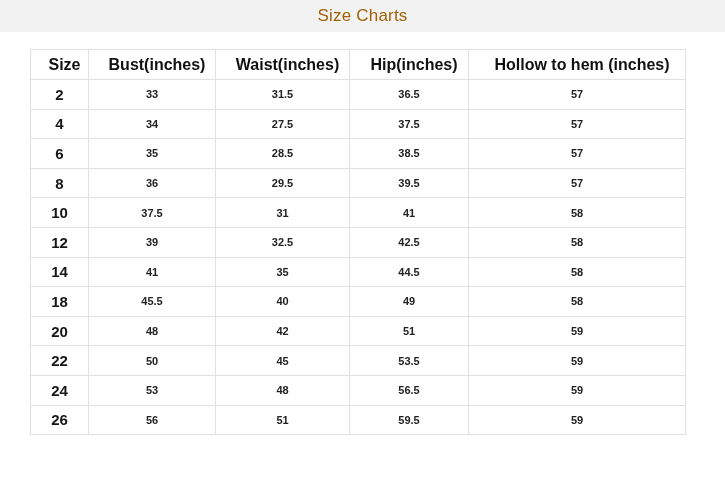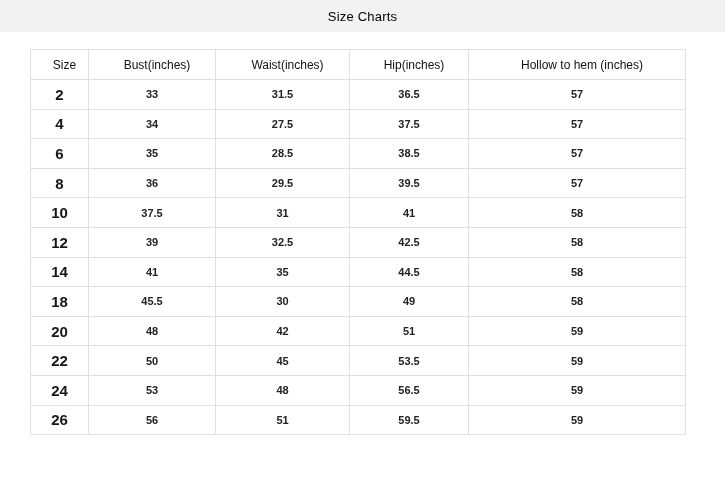--- a/index.html
+++ b/index.html
@@ -12,22 +12,22 @@
   }
   .title-bar {
     width: 725px;
     height: 32px;
     background: #f2f2f2;
     display: flex;
     align-items: center;
     justify-content: center;
   }
   .title-bar-text {
-    font-size: 13px;
-    color: #000000;
+    font-size: 17px;
+    color: #a16207;
     letter-spacing: 0.2px;
   }
   .table-wrap {
     margin: 17px 0 0 30px;
   }
   table.size-chart {
     border-collapse: collapse;
     table-layout: fixed;
     width: 655px;
   }
@@ -40,22 +40,22 @@
   table.size-chart td {
     border: 1px solid #e0e0e0;
     text-align: center;
     vertical-align: middle;
     color: #1f1f1f;
     overflow: hidden;
     white-space: nowrap;
   }
   table.size-chart thead th {
     height: 30px;
-    font-size: 12px;
-    font-weight: 400;
+    font-size: 16px;
+    font-weight: 700;
     color: #111111;
     padding-left: 10px;
   }
   table.size-chart tbody tr { height: 29.6px; }
   table.size-chart td.size-cell {
     font-size: 15px;
     font-weight: 600;
     color: #161616;
   }
   table.size-chart td.measure-cell {
@@ -136,21 +136,21 @@
         <tr>
           <td class="size-cell">14</td>
           <td class="measure-cell">41</td>
           <td class="measure-cell">35</td>
           <td class="measure-cell">44.5</td>
           <td class="measure-cell">58</td>
         </tr>
         <tr>
           <td class="size-cell">18</td>
           <td class="measure-cell">45.5</td>
-          <td class="measure-cell">30</td>
+          <td class="measure-cell">40</td>
           <td class="measure-cell">49</td>
           <td class="measure-cell">58</td>
         </tr>
         <tr>
           <td class="size-cell">20</td>
           <td class="measure-cell">48</td>
           <td class="measure-cell">42</td>
           <td class="measure-cell">51</td>
           <td class="measure-cell">59</td>
         </tr>

